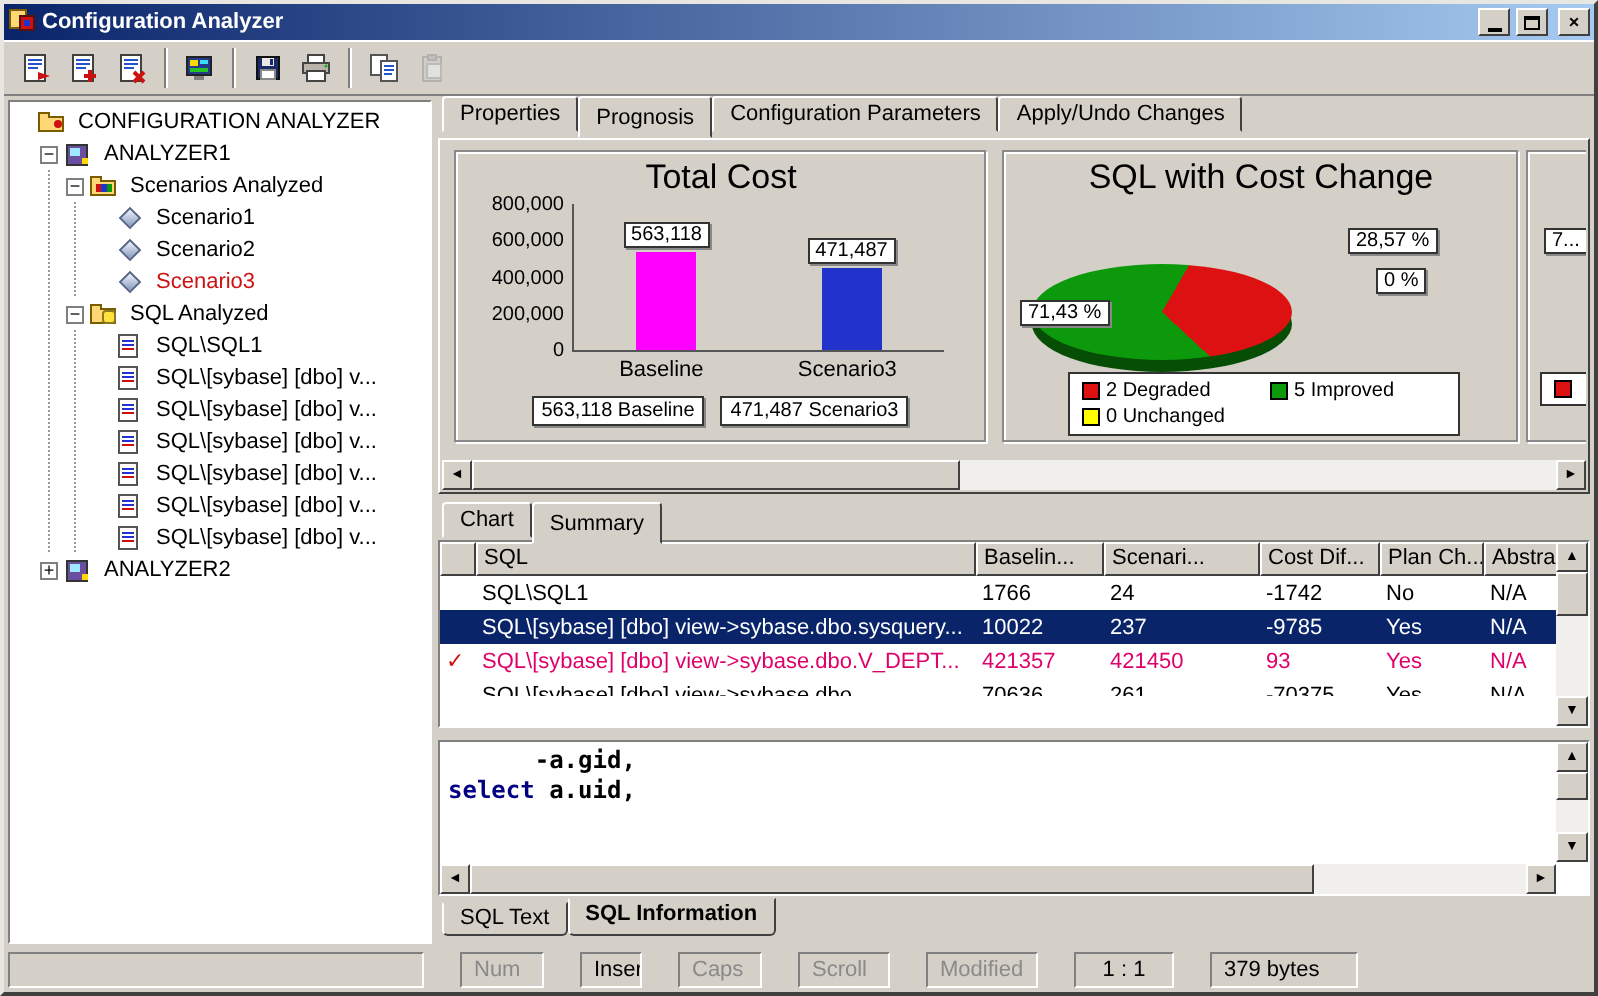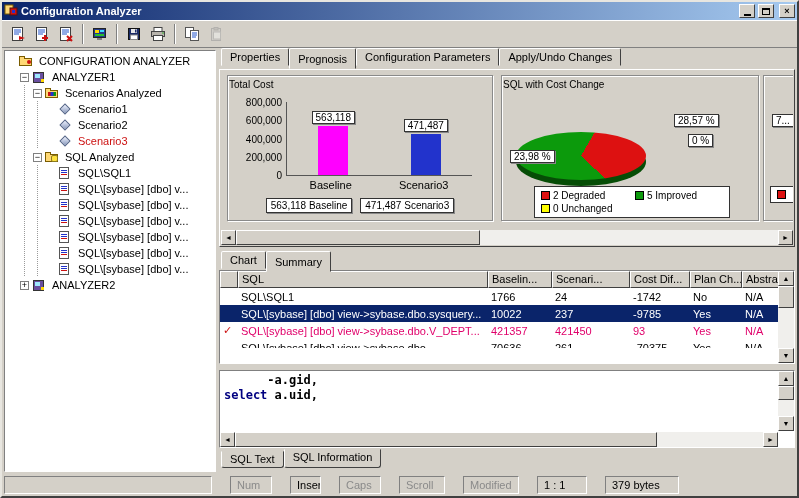--- a/index.html
+++ b/index.html
@@ -53,21 +53,21 @@
   .right{position:absolute;left:217px;top:46px;right:2px;bottom:24px}
   .tabs{position:absolute;display:flex;align-items:flex-start}
   .tabt{height:18px;padding:2px 8px 0;background:#d4d0c8;border:1px solid;border-color:#fff #404040 transparent #fff;
         border-radius:2px 2px 0 0;white-space:nowrap}
   .tabt.active{height:21px;padding-top:4px;position:relative;z-index:3;margin-bottom:-1px}
   .tabs-main{left:2px;top:0;height:21px}
   .charts-frame{position:absolute;left:0;top:21px;right:0;height:178px;background:#d4d0c8;
                 border:1px solid;border-color:#fff #404040 #404040 #fff;z-index:2}
   .charts-clip{position:absolute;left:1px;top:1px;right:1px;bottom:17px;overflow:hidden}
   .group{position:absolute;border:1px solid #8a8a8a;box-shadow:inset 1px 1px 0 #fff,1px 1px 0 #fff;background:#d4d0c8}
-  .gtitle{position:absolute;top:3px;left:1px;right:0;text-align:left;font-size:10px}
+  .gtitle{position:absolute;top:3px;left:1px;right:0;text-align:center;font-size:17px}
   .yaxis{position:absolute;left:2px;top:21px;width:52px;height:84px;display:flex;flex-direction:column;
          justify-content:space-between;align-items:flex-end;font-size:10px}
   .plot{position:absolute;left:58px;top:26px;width:186px;height:74px;border-left:1px solid #555;
         border-bottom:1px solid #555;display:flex;justify-content:space-around;align-items:flex-end}
   .barwrap{display:flex;flex-direction:column;align-items:center;width:84px}
   .valbox{border:1px solid #333;background:#fff;font-size:10px;padding:0 3px;margin-bottom:2px;
           box-shadow:1px 1px 0 #888;white-space:nowrap}
   .bar{width:30px}
   .xlabels{position:absolute;left:58px;top:103px;width:186px;display:flex;justify-content:space-around;font-size:11px}
   .cfooter{position:absolute;left:6px;top:122px;right:6px;display:flex;justify-content:center;gap:8px}
@@ -113,28 +113,28 @@
            font:bold 12px "DejaVu Sans Mono","Liberation Mono",monospace}
   .sline{height:15px;white-space:pre}
   .tk-kw{color:#000080}
   .tk-pl{color:#000}
   .sql-vscroll{right:0;top:0;height:60px}
   .sql-hscroll{left:0;bottom:0;right:16px}
   
   .tabs-sql{left:2px;top:401px;height:19px;align-items:flex-end}
   .tabb{height:17px;padding:1px 8px 0;background:#d4d0c8;border:1px solid;border-color:transparent #404040 #404040 #fff;
         border-radius:0 0 3px 3px;white-space:nowrap}
-  .tabb.active{font-weight:normal;height:19px;border-top:1px solid #d4d0c8;margin-top:-1px;position:relative;z-index:2}
+  .tabb.active{font-weight:bold;height:19px;border-top:1px solid #d4d0c8;margin-top:-1px;position:relative;z-index:2}
   
   .statusbar{position:absolute;left:0;right:0;bottom:0;height:22px;display:flex;gap:18px;padding:2px 2px 0}
   .seg{border:1px solid;border-color:#808080 #fff #fff #808080;height:18px;padding:2px 6px;white-space:nowrap;
        overflow:hidden;flex:none}
   .seg.dis{color:#8a8a8a}
   .s0{width:208px}.s1{width:42px}.s2{width:31px;text-align:center}.s3{width:42px}.s4{width:46px}
-  .s5{width:56px}.s6{width:50px;text-align:left}.s7{width:74px;text-align:left}
+  .s5{width:56px}.s6{width:50px;text-align:center}.s7{width:74px;text-align:left}
 </style>
 </head>
 <body>
 
 <div class="window">
 
   <div class="titlebar">
     <span>
       <svg width="14" height="14">
           <rect x="1" y="2" width="8" height="9" fill="#ffd875" stroke="#7a5c00"></rect>
@@ -423,21 +423,21 @@
         </div>
 
         <div class="group" style="left:280px;top:4px;width:258px;height:146px">
           <div class="gtitle">SQL with Cost Change</div>
           <div class="pie3d">
             <div class="pieb"></div>
             <div class="pie" id="pie" style="background: conic-gradient(from 30deg, rgb(221, 17, 17) 0deg, rgb(221, 17, 17) 28.57%, rgb(12, 154, 12) 28.57%, rgb(12, 154, 12) 100%);"></div>
           </div>
           <span class="plabel" style="left:172px;top:38px">28,57 %</span>
           <span class="plabel" style="left:186px;top:58px">0 %</span>
-          <span class="plabel" style="left:8px;top:74px">23,98 %</span>
+          <span class="plabel" style="left:8px;top:74px">71,43 %</span>
           <div class="legend" style="left:32px;top:110px;width:196px">
             <span class="litem">
                 <i class="sw" style="background: rgb(221, 17, 17);"></i>
                 <span>2 Degraded</span>
               </span>
             <span class="litem">
                 <i class="sw" style="background: rgb(12, 154, 12);"></i>
                 <span>5 Improved</span>
               </span>
             <span class="litem">

